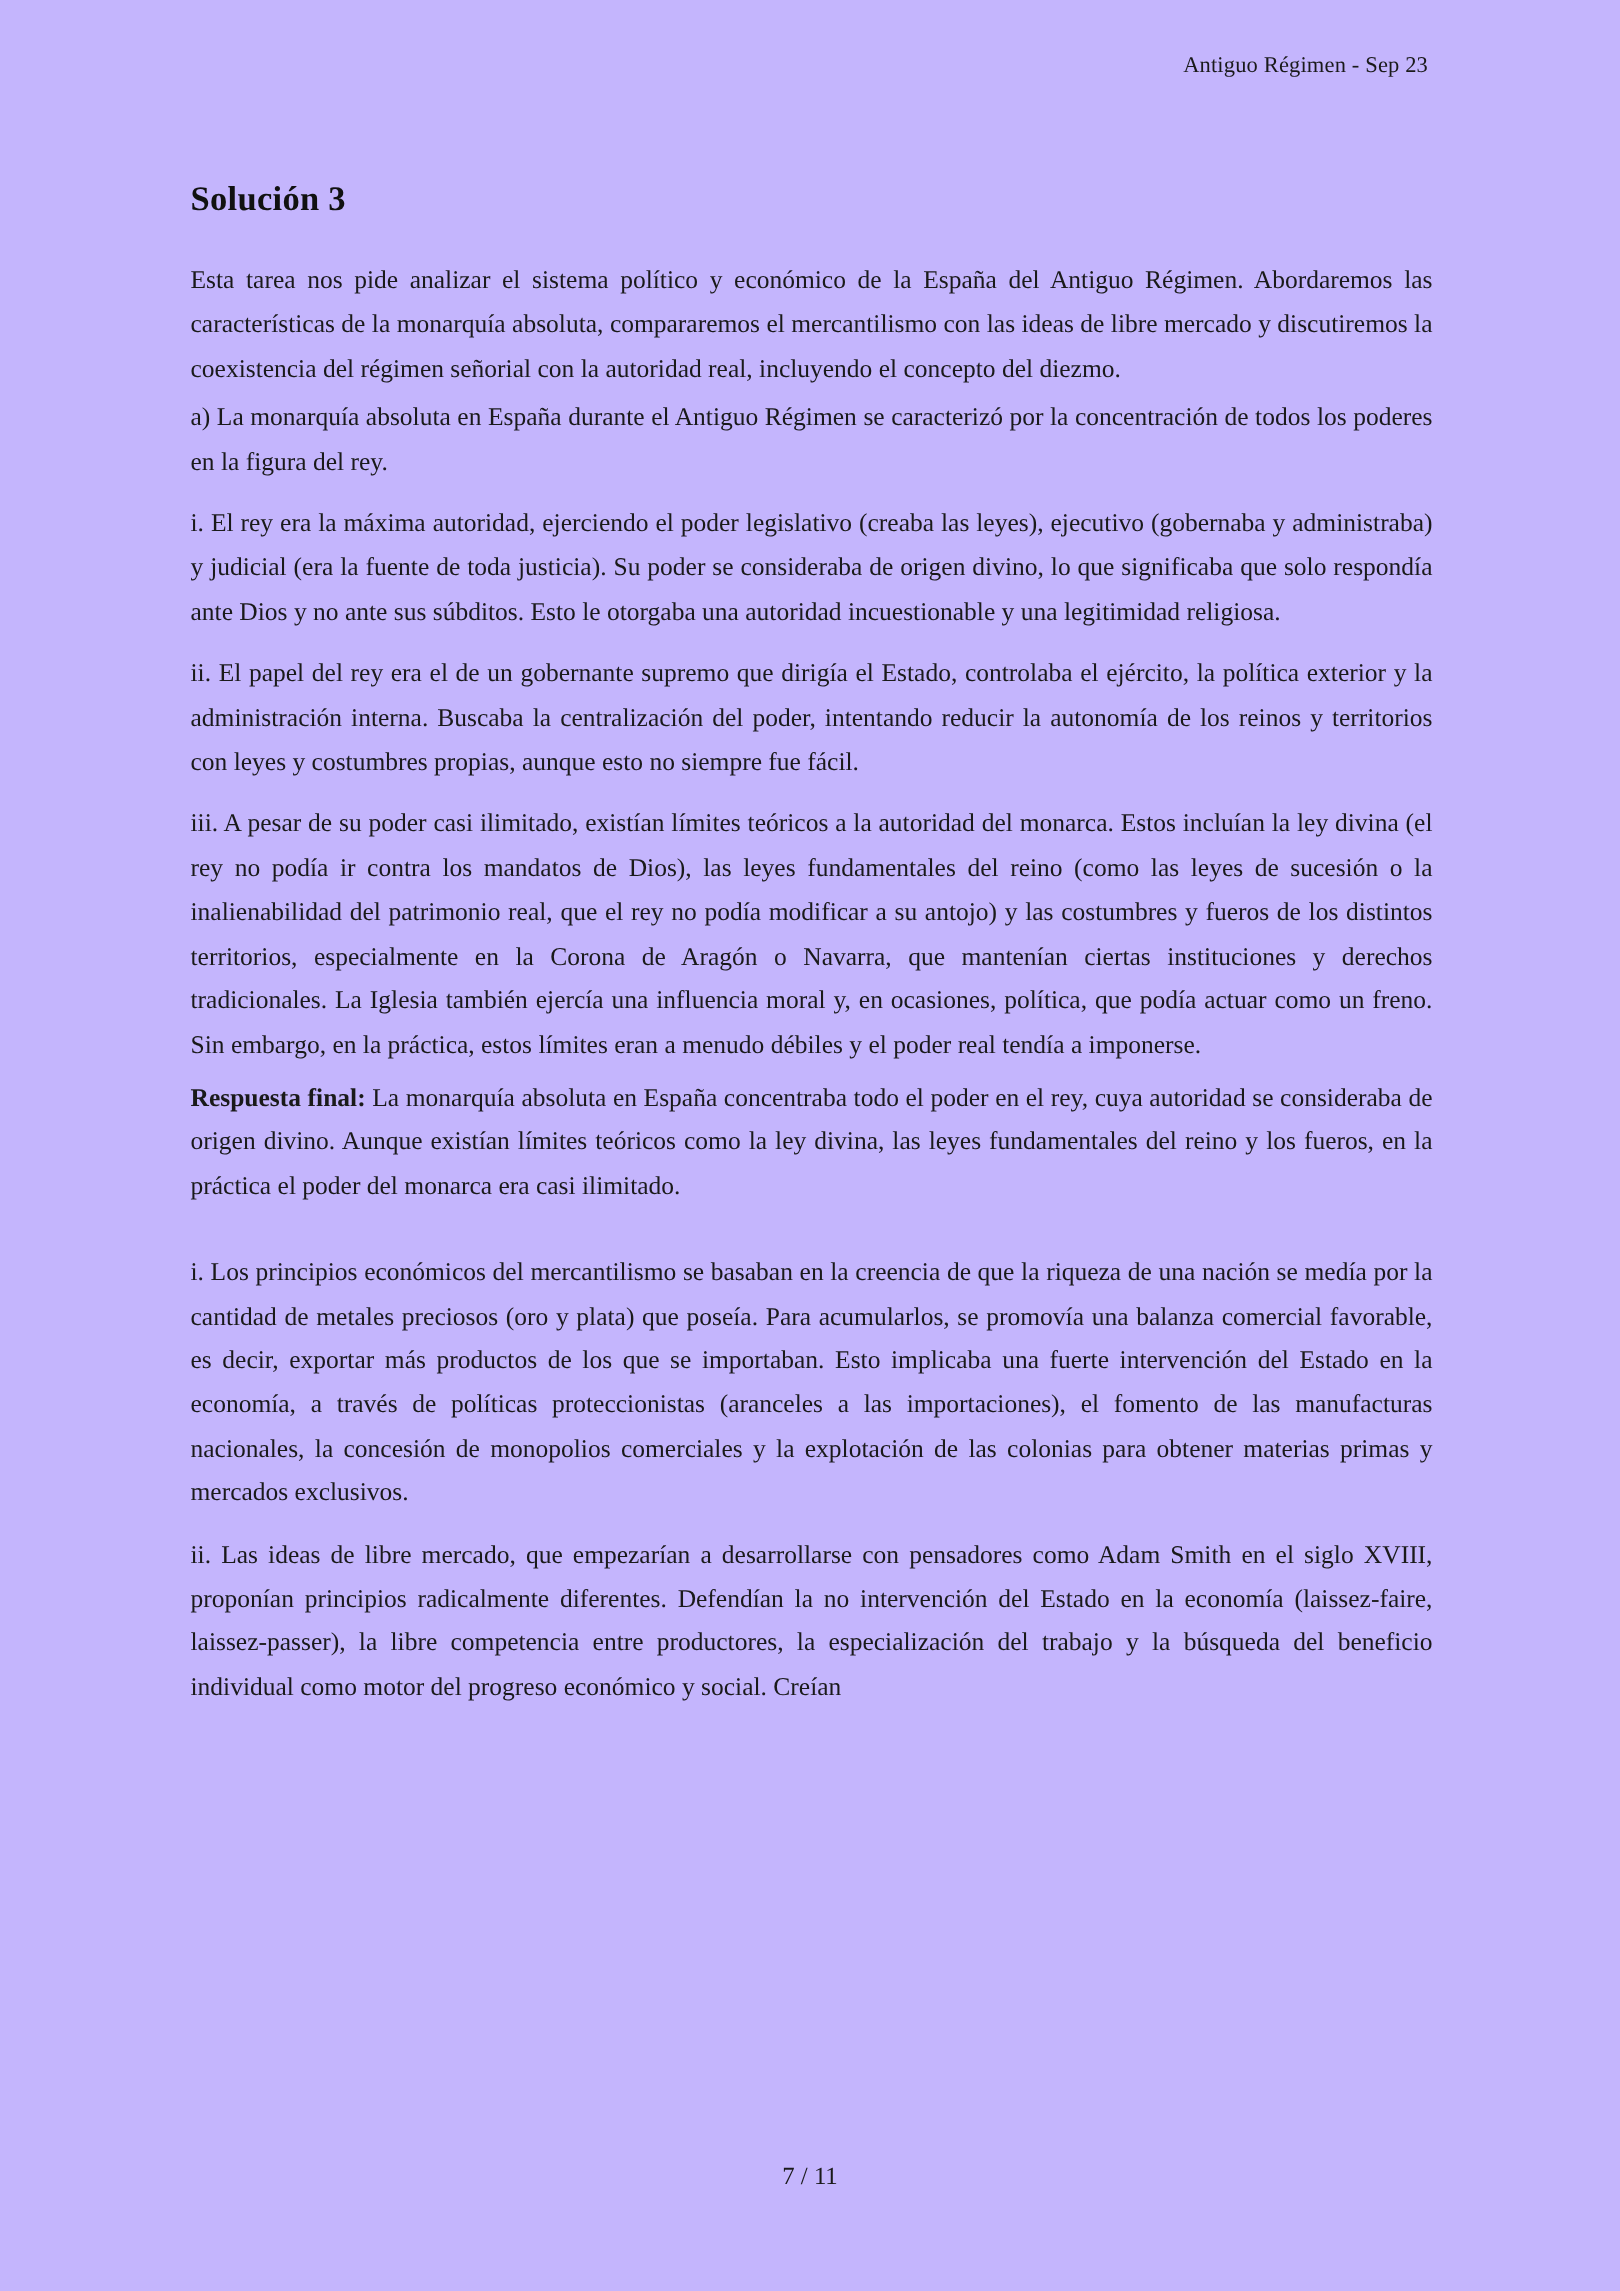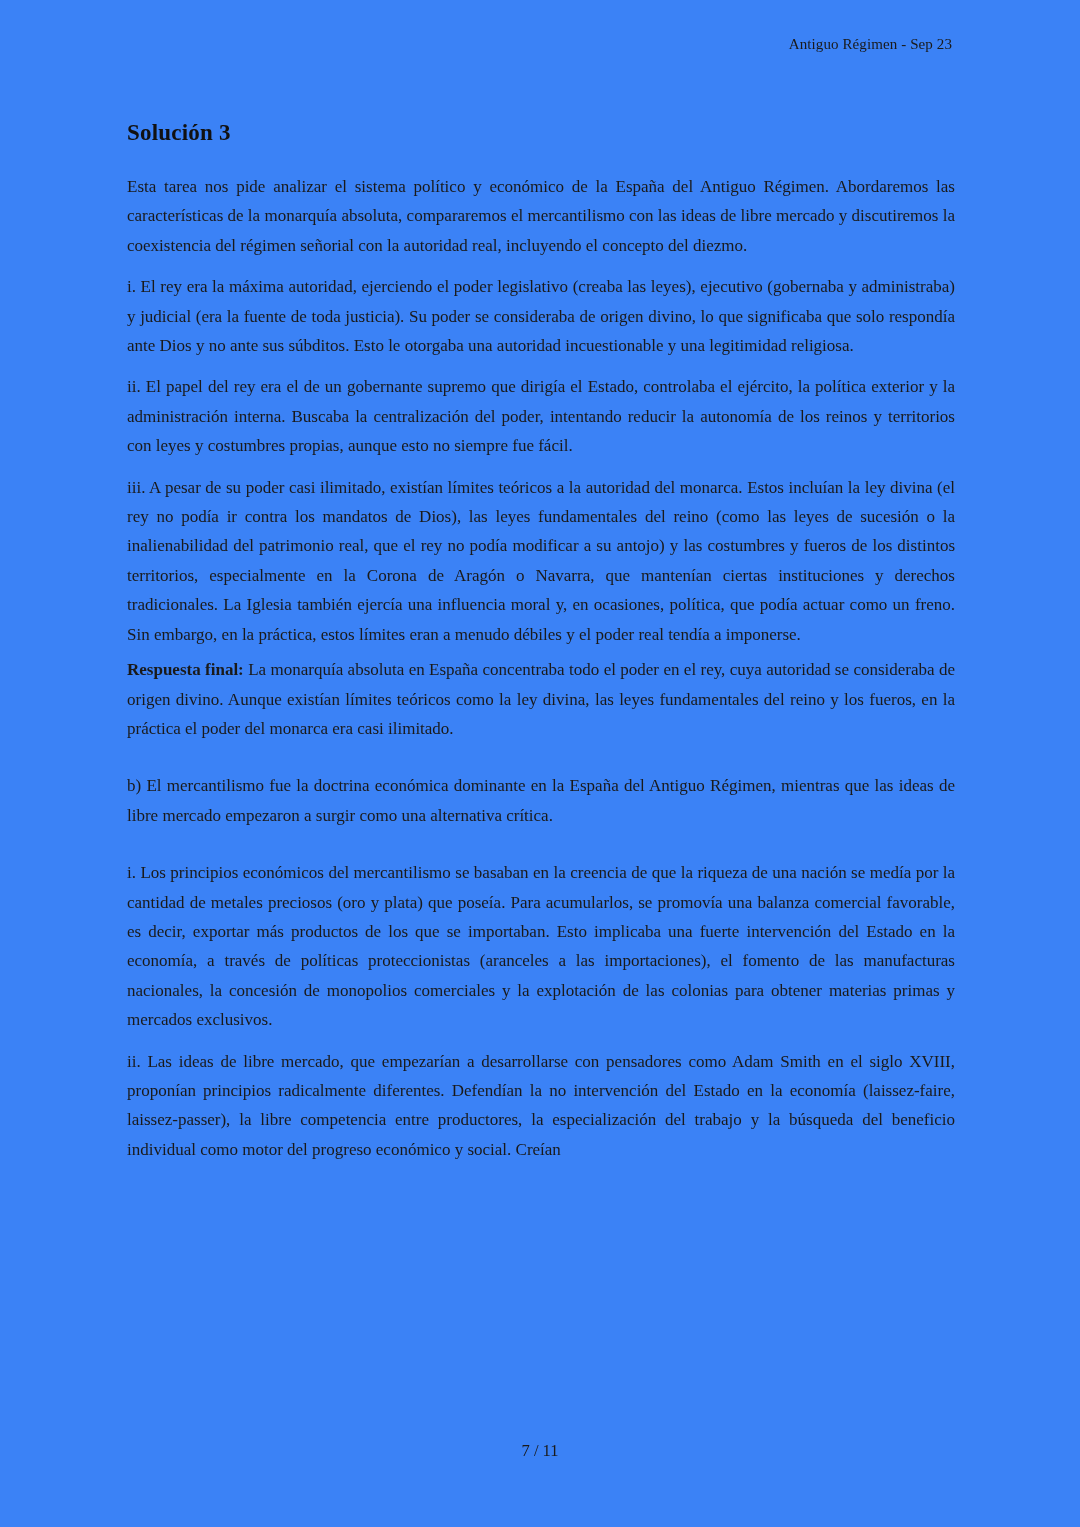--- a/index.html
+++ b/index.html
@@ -8,21 +8,21 @@
     height: 1527px;
     background: #ffffff;
     font-family: "Liberation Serif", "DejaVu Serif", serif;
     color: #1a1a1a;
     overflow: hidden;
   }
   .page {
     position: relative;
     width: 1080px;
     height: 1527px;
-    background: #3b82f6;
+    background: #c4b5fd;
   }
   .running-header {
     position: absolute;
     top: 36px;
     right: 128px;
     font-size: 15px;
     color: #1a1a1a;
     letter-spacing: 0.1px;
   }
   .content {
@@ -67,30 +67,30 @@
 <div class="page">
 
   <div class="running-header">Antiguo Régimen - Sep 23</div>
 
   <div class="content">
 
     <h1 class="doc-title">Solución 3</h1>
 
     <p class="para">Esta tarea nos pide analizar el sistema político y económico de la España del Antiguo Régimen. Abordaremos las características de la monarquía absoluta, compararemos el mercantilismo con las ideas de libre mercado y discutiremos la coexistencia del régimen señorial con la autoridad real, incluyendo el concepto del diezmo.</p>
 
+    <p class="para gap-tight">a) La monarquía absoluta en España durante el Antiguo Régimen se caracterizó por la concentración de todos los poderes en la figura del rey.</p>
 
     <p class="para gap-section">i. El rey era la máxima autoridad, ejerciendo el poder legislativo (creaba las leyes), ejecutivo (gobernaba y administraba) y judicial (era la fuente de toda justicia). Su poder se consideraba de origen divino, lo que significaba que solo respondía ante Dios y no ante sus súbditos. Esto le otorgaba una autoridad incuestionable y una legitimidad religiosa.</p>
 
     <p class="para gap-section">ii. El papel del rey era el de un gobernante supremo que dirigía el Estado, controlaba el ejército, la política exterior y la administración interna. Buscaba la centralización del poder, intentando reducir la autonomía de los reinos y territorios con leyes y costumbres propias, aunque esto no siempre fue fácil.</p>
 
     <p class="para gap-section">iii. A pesar de su poder casi ilimitado, existían límites teóricos a la autoridad del monarca. Estos incluían la ley divina (el rey no podía ir contra los mandatos de Dios), las leyes fundamentales del reino (como las leyes de sucesión o la inalienabilidad del patrimonio real, que el rey no podía modificar a su antojo) y las costumbres y fueros de los distintos territorios, especialmente en la Corona de Aragón o Navarra, que mantenían ciertas instituciones y derechos tradicionales. La Iglesia también ejercía una influencia moral y, en ocasiones, política, que podía actuar como un freno. Sin embargo, en la práctica, estos límites eran a menudo débiles y el poder real tendía a imponerse.</p>
 
     <p class="para gap-medium"><span class="bold-lead">Respuesta final:</span><span> La monarquía absoluta en España concentraba todo el poder en el rey, cuya autoridad se consideraba de origen divino. Aunque existían límites teóricos como la ley divina, las leyes fundamentales del reino y los fueros, en la práctica el poder del monarca era casi ilimitado.</span></p>
 
-    <p class="para gap-wide">b) El mercantilismo fue la doctrina económica dominante en la España del Antiguo Régimen, mientras que las ideas de libre mercado empezaron a surgir como una alternativa crítica.</p>
 
     <p class="para gap-wide">i. Los principios económicos del mercantilismo se basaban en la creencia de que la riqueza de una nación se medía por la cantidad de metales preciosos (oro y plata) que poseía. Para acumularlos, se promovía una balanza comercial favorable, es decir, exportar más productos de los que se importaban. Esto implicaba una fuerte intervención del Estado en la economía, a través de políticas proteccionistas (aranceles a las importaciones), el fomento de las manufacturas nacionales, la concesión de monopolios comerciales y la explotación de las colonias para obtener materias primas y mercados exclusivos.</p>
 
     <p class="para gap-section">ii. Las ideas de libre mercado, que empezarían a desarrollarse con pensadores como Adam Smith en el siglo XVIII, proponían principios radicalmente diferentes. Defendían la no intervención del Estado en la economía (laissez-faire, laissez-passer), la libre competencia entre productores, la especialización del trabajo y la búsqueda del beneficio individual como motor del progreso económico y social. Creían</p>
 
   </div>
 
   <div class="page-footer">7 / 11</div>
 
 </div>

